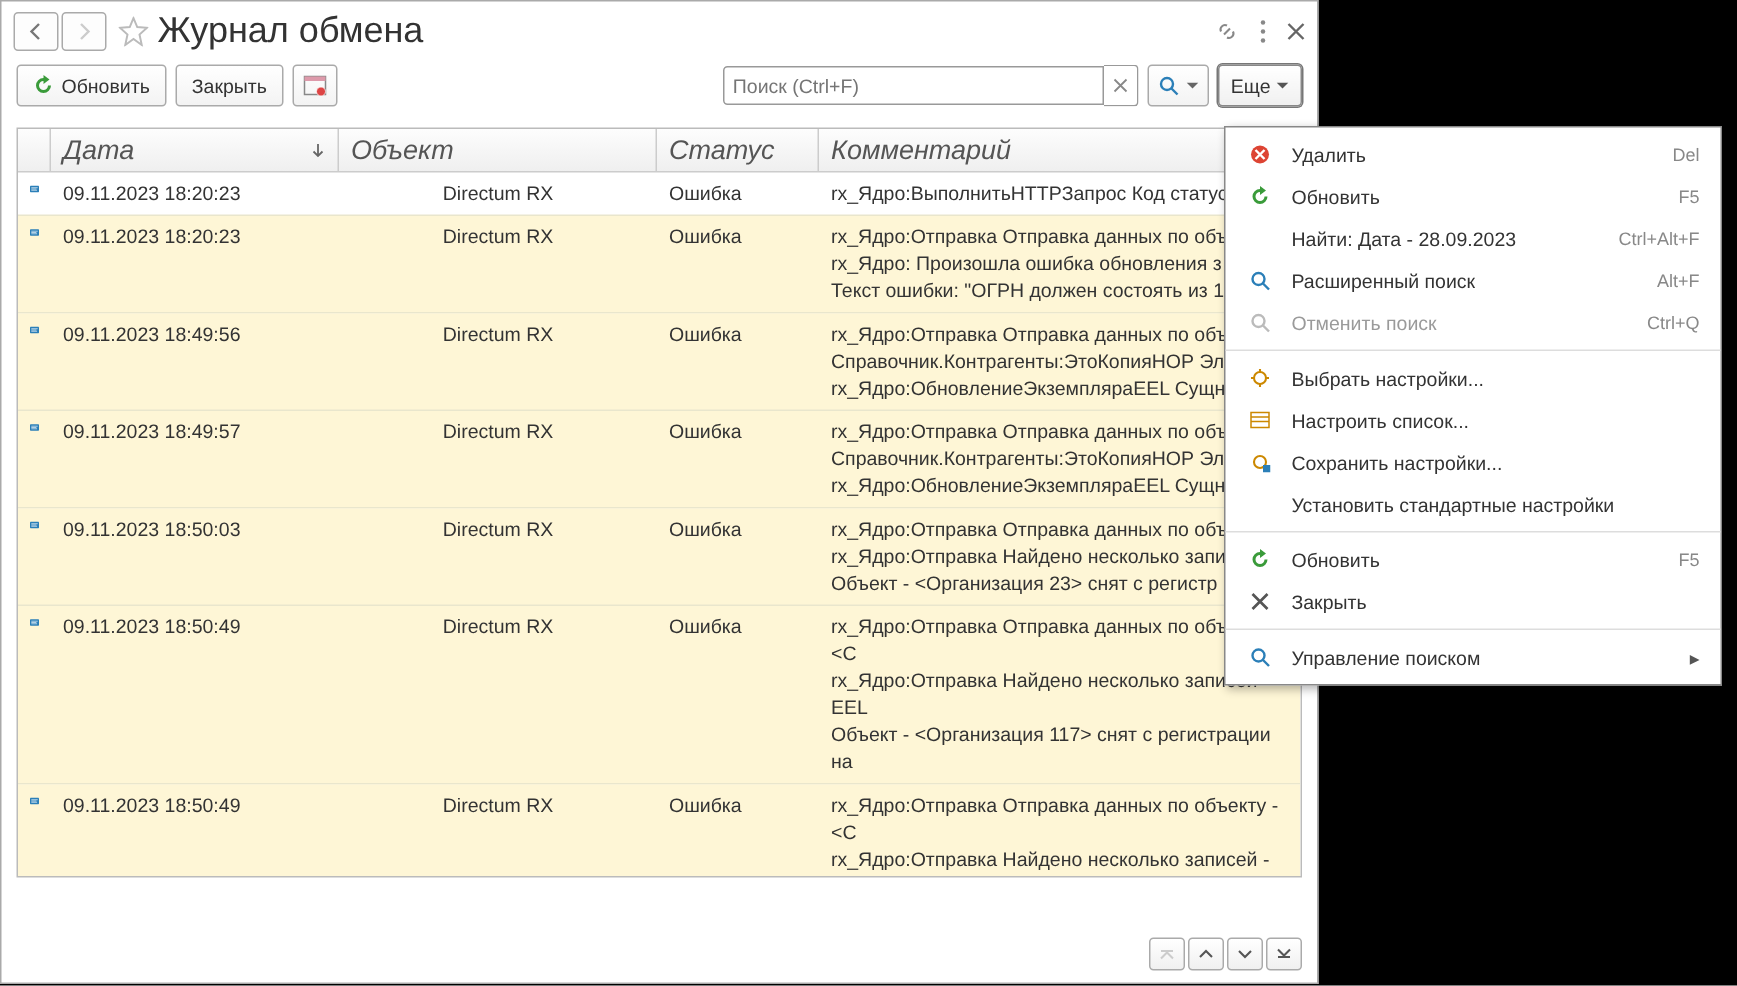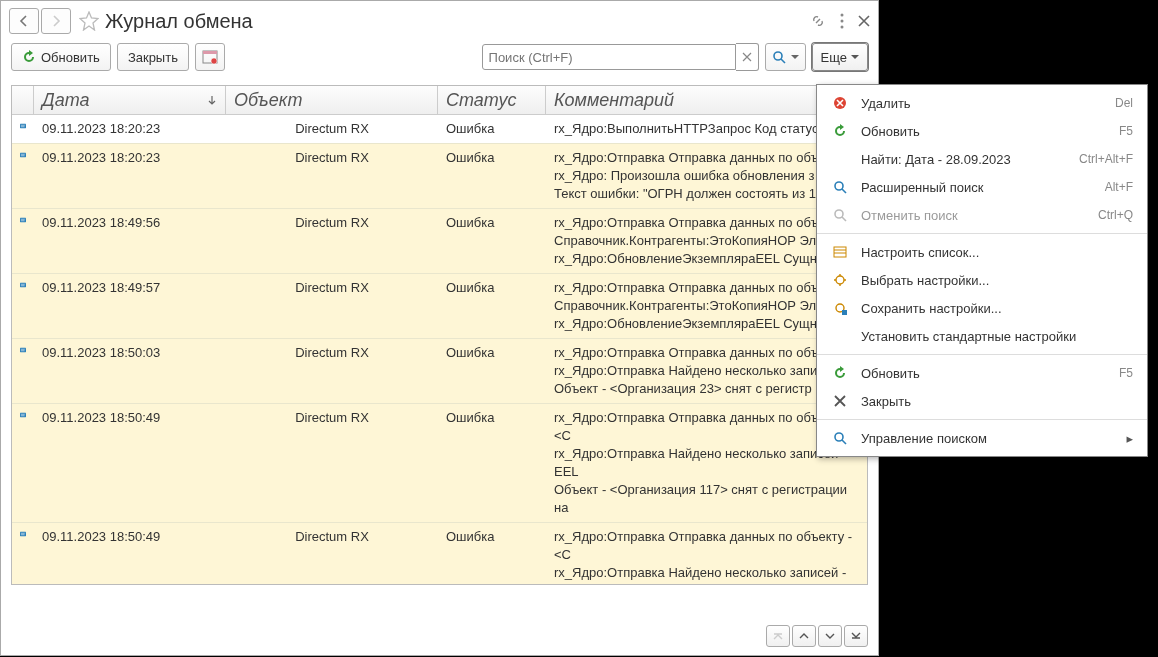--- a/index.html
+++ b/index.html
@@ -2,21 +2,21 @@
 <html><head>
 <meta charset="utf-8">
 <style>
   html,body{margin:0;padding:0;font-family:Arial,sans-serif;font-size:13px;color:#333;background:#000;}
   .app{width:877px;height:654px;background:#fff;border:1px solid #aaa;position:relative;}
   .titlebar{height:40px;display:flex;align-items:center;padding:4px 8px;box-sizing:border-box;}
   .nav-btn{width:28px;height:24px;border:1px solid #aaa;border-radius:3px;display:flex;align-items:center;justify-content:center;margin-right:2px;background:#fdfdfd;}
   .nav-btn svg{width:12px;height:12px;}
   .star{margin:0 6px;color:#bbb;}
   .star svg{width:20px;height:20px;}
-  .title{font-size:20px;color:#333;font-weight:normal;}
+  .title{font-size:24px;color:#333;font-weight:normal;}
   .title-right{margin-left:auto;display:flex;align-items:center;gap:14px;color:#888;}
   .title-right .ic{cursor:pointer;}
   .toolbar{height:32px;display:flex;align-items:center;padding:0 10px;gap:6px;}
   .btn{height:26px;border:1px solid #aaa;border-radius:3px;background:linear-gradient(#fff,#f3f3f3);display:flex;align-items:center;padding:0 10px;cursor:pointer;font-size:13px;gap:5px;}
   .btn.icon-only{padding:0 6px;}
   .spacer{flex:1;}
   .search-wrap{display:flex;align-items:center;}
   .search{width:240px;height:24px;border:1px solid #999;padding:0 6px;font-size:13px;color:#ec4899;border-top-left-radius:3px;border-bottom-left-radius:3px;}
   .search-clear{width:22px;height:26px;border:1px solid #999;border-left:none;display:flex;align-items:center;justify-content:center;border-top-right-radius:3px;border-bottom-right-radius:3px;background:#fff;}
   .more-btn{height:26px;border:1px solid #888;border-radius:3px;background:linear-gradient(#fff,#f0f0f0);display:flex;align-items:center;padding:0 8px;gap:4px;cursor:pointer;box-shadow:0 0 0 1px #777;}
@@ -331,39 +331,39 @@
           <path d="M9 9 L13 13" stroke="#bbb" stroke-width="1.6"></path>
         </svg>
       </span>
       <span class="mlabel">Отменить поиск</span>
       <span class="msc">Ctrl+Q</span>
     </div>
     <div class="msep"></div>
     <div class="mi">
       <span class="mic">
         <svg width="14" height="14" viewBox="0 0 14 14">
+          <circle cx="7" cy="7" r="4" fill="none" stroke="#c80" stroke-width="1.4"></circle>
+          <path d="M7 1 L7 3 M7 11 L7 13 M1 7 L3 7 M11 7 L13 7" stroke="#c80" stroke-width="1.4"></path>
+        </svg>
+      </span>
+      <span class="mlabel">Выбрать настройки...</span>
+    </div>
+    <div class="mi">
+      <span class="mic">
+        <svg width="14" height="14" viewBox="0 0 14 14">
           <rect x="1" y="2" width="12" height="10" fill="none" stroke="#c80"></rect>
           <path d="M1 5 L13 5 M1 8 L13 8" stroke="#c80"></path>
         </svg>
       </span>
       <span class="mlabel">Настроить список...</span>
     </div>
     <div class="mi">
       <span class="mic">
         <svg width="14" height="14" viewBox="0 0 14 14">
           <circle cx="7" cy="7" r="4" fill="none" stroke="#c80" stroke-width="1.4"></circle>
-          <path d="M7 1 L7 3 M7 11 L7 13 M1 7 L3 7 M11 7 L13 7" stroke="#c80" stroke-width="1.4"></path>
-        </svg>
-      </span>
-      <span class="mlabel">Выбрать настройки...</span>
-    </div>
-    <div class="mi">
-      <span class="mic">
-        <svg width="14" height="14" viewBox="0 0 14 14">
-          <circle cx="7" cy="7" r="4" fill="none" stroke="#c80" stroke-width="1.4"></circle>
           <rect x="9" y="9" width="5" height="5" fill="#2b7fb8"></rect>
         </svg>
       </span>
       <span class="mlabel">Сохранить настройки...</span>
     </div>
     <div class="mi">
       <span class="mic"></span>
       <span class="mlabel">Установить стандартные настройки</span>
     </div>
     <div class="msep"></div>

